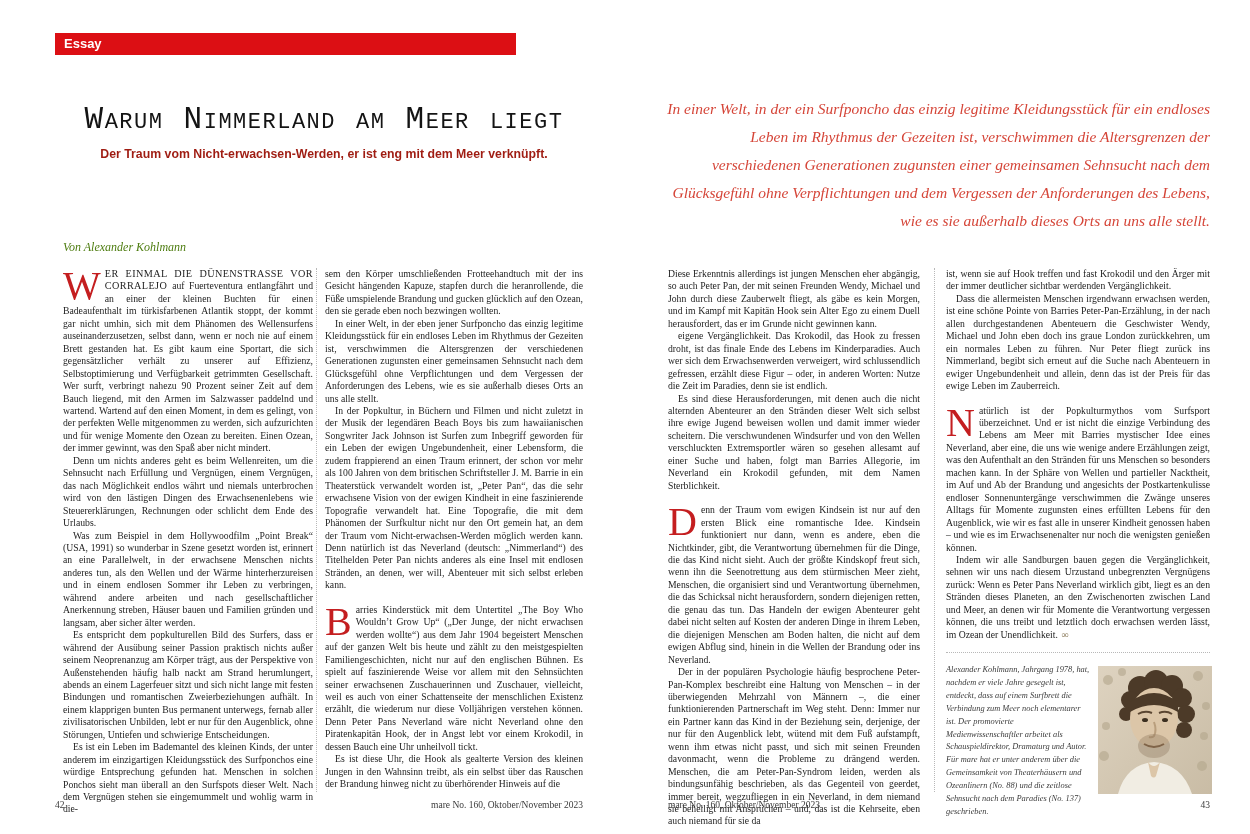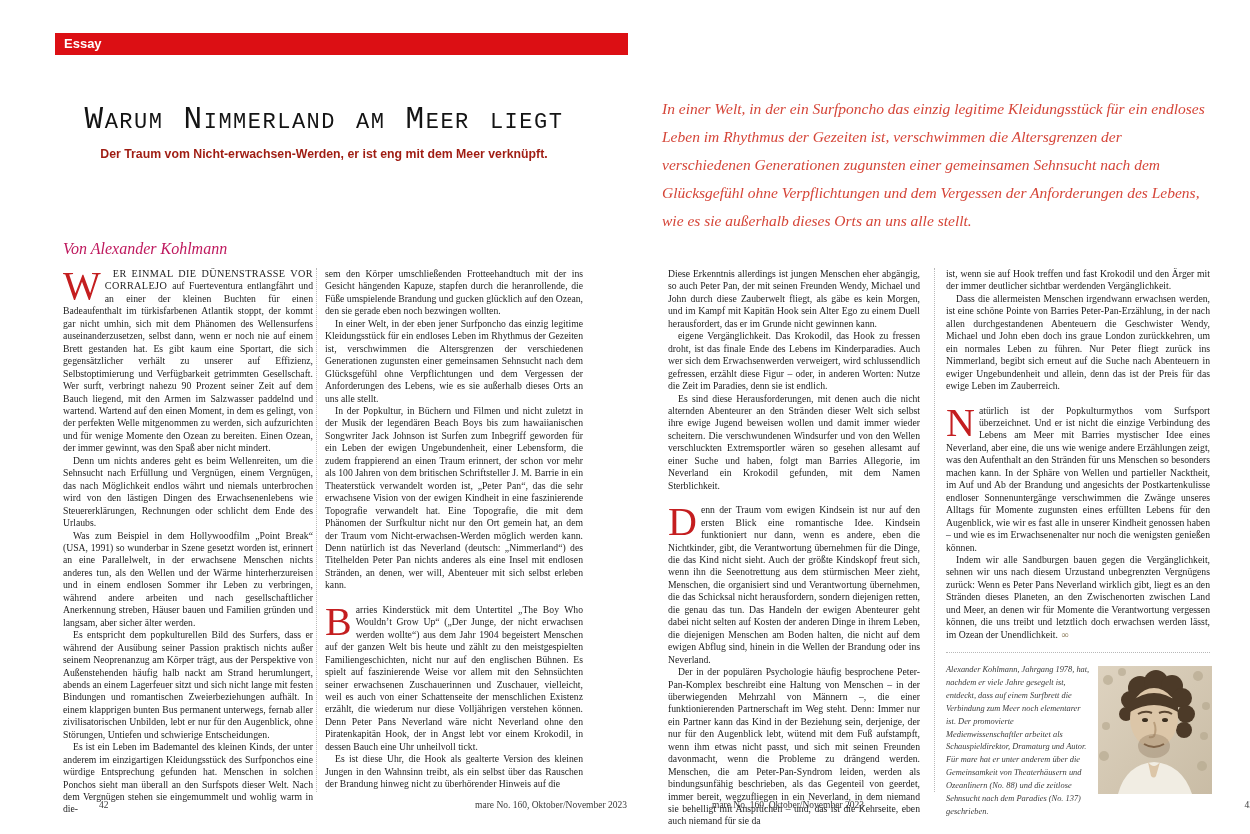--- a/index.html
+++ b/index.html
@@ -7,62 +7,62 @@
     --subtitle-red:#9f1c12;
     --quote-red:#d54538;
     --dropcap-red:#c41e20;
     --rule-gray:#b8b8b8;
     --ink:#1d1d1d;
   }
   html,body{margin:0;padding:0;}
   body{background:#ffffff;font-family:"Liberation Serif",serif;color:var(--ink);}
   #spread{position:relative;width:1250px;height:834px;background:#fff;overflow:hidden;}
 
-  .essay-bar{position:absolute;left:55px;top:33px;width:573px;height:22px;
+  .essay-bar{position:absolute;left:55px;top:33px;width:461px;height:22px;
     background:var(--accent-red);color:#fff;font-family:"Liberation Sans",sans-serif;
     font-weight:bold;font-size:13px;line-height:22px;padding-left:9px;box-sizing:border-box;}
 
   .title-block{position:absolute;left:63px;top:103px;width:522px;text-align:center;}
   .page-title{font-family:Liberation Mono, monospace;font-variant:small-caps;
     font-size:31px;letter-spacing:1.5px;color:#141414;line-height:34px;}
   .subtitle{font-family:"Liberation Sans",sans-serif;font-weight:bold;font-size:12.3px;
     line-height:18px;color:var(--subtitle-red);margin-top:8px;}
 
-  .byline{position:absolute;left:63px;top:240px;font-style:italic;font-size:16px;color:#be185d;}
+  .byline{position:absolute;left:63px;top:240px;font-style:italic;font-size:12px;color:#4d7c0f;}
 
   .body-col{position:absolute;top:268px;font-size:9.7px;line-height:12.45px;
     text-align:justify;color:var(--ink);hyphens:auto;-webkit-hyphens:auto;}
   .body-col p{margin:0;}
   .body-col p + p{text-indent:10px;}
   .body-col p.has-dropcap{text-indent:0;margin-top:12px;}
   .body-col p.no-top{margin-top:0;}
   .dropcap{float:left;color:var(--dropcap-red);font-family:"Liberation Serif",serif;
     font-size:40px;line-height:32px;padding:2px 4px 0 0;}
-  .lead-caps{letter-spacing:0.4px;font-size:10.2px;margin-left:8px;}
+  .lead-caps{letter-spacing:0.4px;font-size:10.2px;}
   .endmark{color:#8a7a5a;font-size:10px;letter-spacing:1px;}
 
   #col1{left:63px;width:250px;}
   #col2{left:325px;width:258px;}
   #col3{left:668px;width:252px;}
   #col4{left:946px;width:264px;}
 
   .vrule{position:absolute;top:268px;height:524px;width:0;border-left:1px dotted var(--rule-gray);}
   #vrule-left{left:316px;}
   #vrule-right{left:934px;}
 
-  .pull-quote{position:absolute;left:662px;top:95px;width:548px;text-align:left;
+  .pull-quote{position:absolute;left:662px;top:95px;width:548px;text-align:right;
     font-style:italic;font-size:15.5px;line-height:28px;color:var(--quote-red);}
 
   .bio-rule{position:absolute;left:946px;top:652px;width:264px;height:0;
     border-top:1px dotted var(--rule-gray);}
   .author-bio{position:absolute;left:946px;top:664px;width:146px;
     font-style:italic;font-size:8.4px;line-height:12.9px;color:#3c3c3c;text-align:left;}
   .author-photo{position:absolute;left:1098px;top:666px;width:114px;height:128px;overflow:hidden;}
 
-  .footer{position:absolute;top:800px;font-size:9.5px;color:#3a3a3a;margin-left:44px;}
+  .footer{position:absolute;top:800px;font-size:9.5px;color:#3a3a3a;}
   #pageno-left{left:55px;}
   #footer-left{left:325px;width:258px;text-align:right;}
   #footer-right{left:668px;}
   #pageno-right{left:1150px;width:60px;text-align:right;}
 </style>
 </head>
 <body>
 
 <div id="spread">
 

